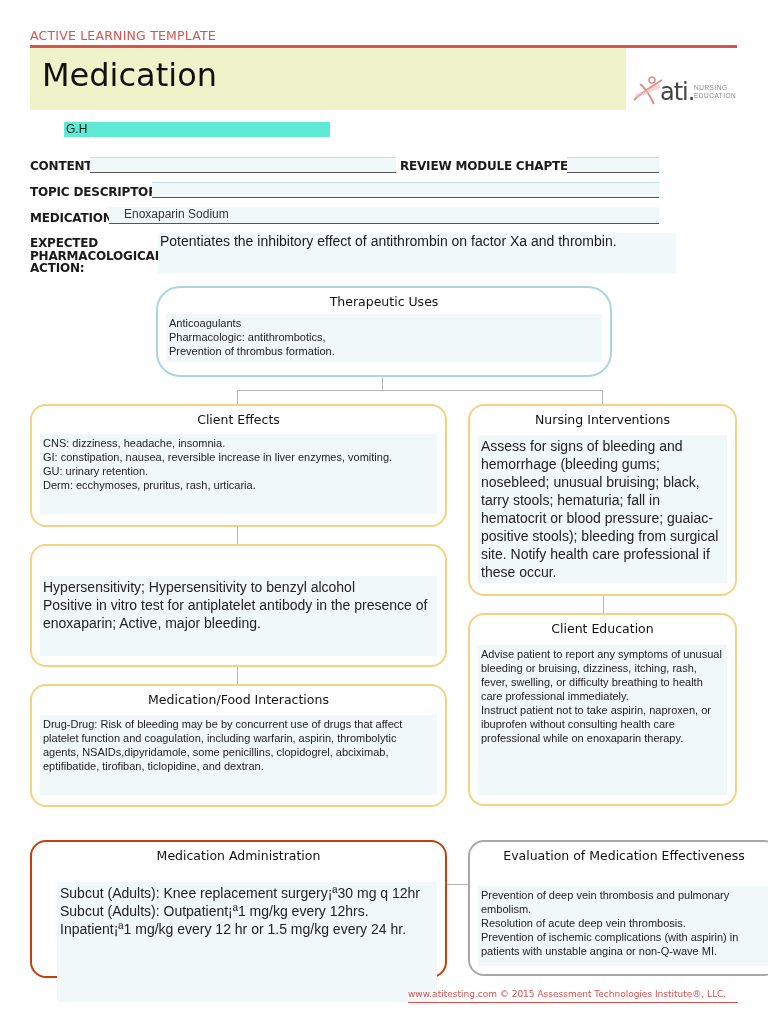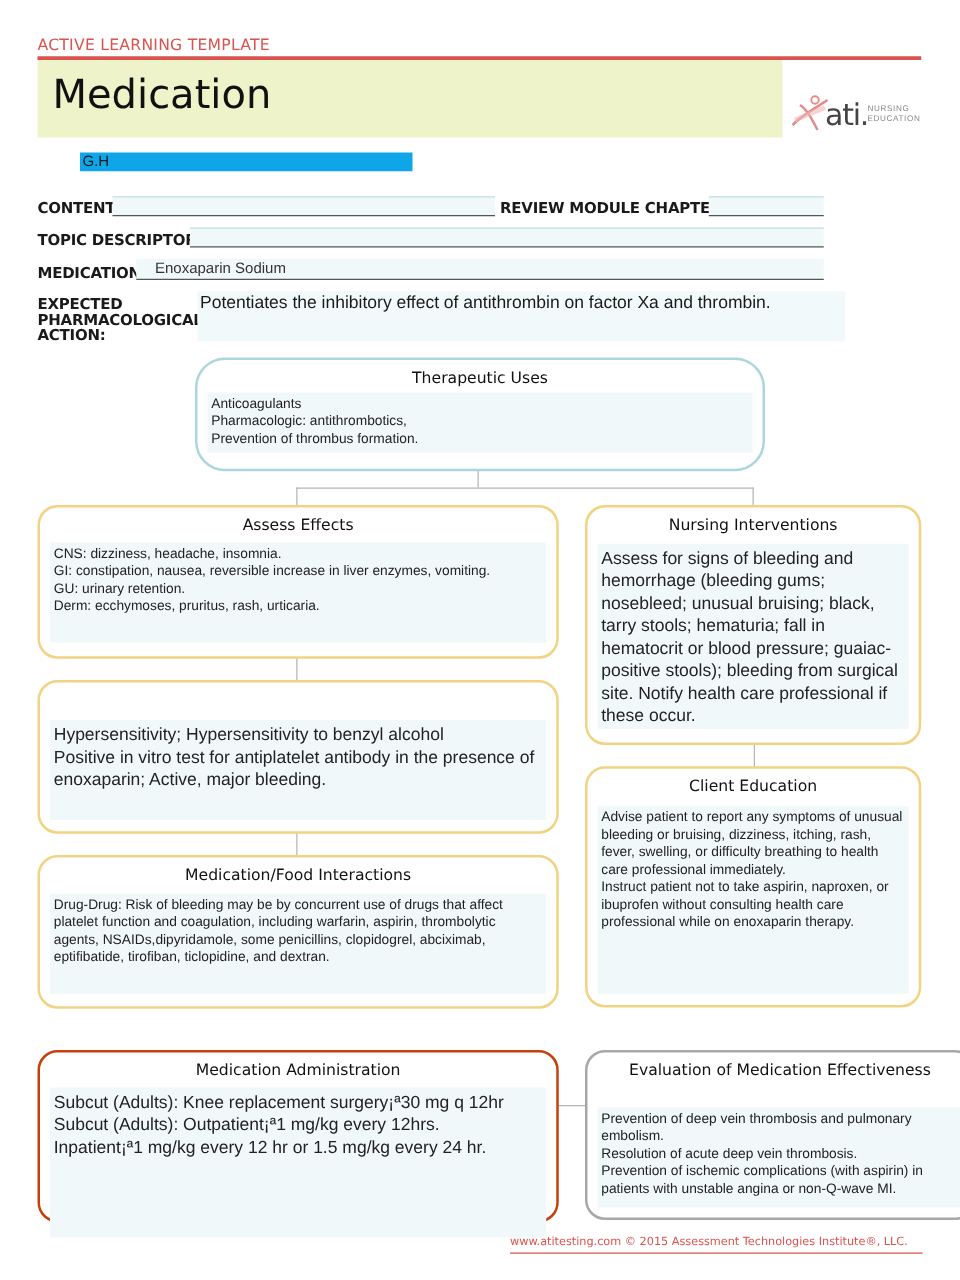--- a/index.html
+++ b/index.html
@@ -9,21 +9,21 @@
   .header-label { position: absolute; left: 30px; top: 28px; font-size: 12.5px; color: #d9534f; letter-spacing: 0.2px; font-family: "DejaVu Sans", sans-serif; }
   .header-rule { position: absolute; left: 30px; top: 45px; width: 707px; height: 3px; background: #d9534f; }
   .title-band { position: absolute; left: 30px; top: 48px; width: 596px; height: 62px; background: #eff3c9; }
   .title-text { position: absolute; left: 12px; top: 8px; font-size: 32px; font-family: "DejaVu Sans", sans-serif; font-weight: normal; color: #111; }
   .logo { position: absolute; left: 632px; top: 72px; width: 110px; height: 40px; }
   .logo-ati { position: absolute; left: 28px; top: 6px; font-size: 24px; color: #444; font-family: "DejaVu Sans", sans-serif; letter-spacing: -1px; }
   .logo-sub { position: absolute; left: 62px; top: 12px; font-size: 6.5px; line-height: 8px; color: #888; letter-spacing: 0.5px; }
 
   .field-label { position: absolute; font-size: 12px; font-weight: bold; font-family: "DejaVu Sans", sans-serif; color: #1a1a1a; letter-spacing: -0.2px; }
   .name-label { position: absolute; left: 30px; top: 128px; font-size: 9px; color: #d9534f; font-family: Liberation Mono, monospace; font-weight: bold; padding-left: 46px; }
-  .name-value { position: absolute; left: 64px; top: 122px; width: 266px; height: 15px; background: #0ea5e9; font-size: 12px; padding-left: 2px; line-height: 14px; }
+  .name-value { position: absolute; left: 64px; top: 122px; width: 266px; height: 15px; background: #5eead4; font-size: 12px; padding-left: 2px; line-height: 14px; }
   .field-input { position: absolute; background: #f1f8f9; border-bottom: 1px solid #555; border-top: 1px solid #bfe0e4; font-size: 12px; padding-left: 15px; line-height: 14px; color: #333; }
 
   .epa-text { position: absolute; left: 158px; top: 233px; width: 518px; height: 40px; background: #f2f9fa; font-size: 14px; line-height: 17px; padding-left: 2px; }
 
   .box { position: absolute; border-radius: 16px; background: #ffffff; }
   .box.blue { border: 2px solid #a9d7dc; }
   .box.yellow { border: 2px solid #f2d383; }
   .box.lime { border: 2px solid #c2410c; }
   .box.grey { border: 2px solid #a8a8a8; }
   .box-title { text-align: center; font-family: "DejaVu Sans", sans-serif; font-size: 12.5px; color: #111; margin-top: 6px; line-height: 16px; }
@@ -89,21 +89,21 @@
 <div class="line" style="left:446px;top:884px;width:24px;height:1px;"></div>
 
 <div class="box blue" style="left:156px;top:286px;width:456px;height:91px;border-radius:24px;">
   <div class="box-title">Therapeutic Uses</div>
   <div class="box-body sm" style="top:26px;height:48px;">Anticoagulants
 Pharmacologic: antithrombotics,
 Prevention of thrombus formation.</div>
 </div>
 
 <div class="box yellow" style="left:30px;top:404px;width:417px;height:123px;">
-  <div class="box-title">Assess Effects</div>
+  <div class="box-title">Client Effects</div>
   <div class="box-body sm" style="top:28px;height:80px;">CNS: dizziness, headache, insomnia.
 GI: constipation, nausea, reversible increase in liver enzymes, vomiting.
 GU: urinary retention.
 Derm: ecchymoses, pruritus, rash, urticaria.</div>
 </div>
 
 <div class="box yellow" style="left:468px;top:404px;width:269px;height:192px;">
   <div class="box-title">Nursing Interventions</div>
   <div class="box-body lg" style="top:29px;height:148px;">Assess for signs of bleeding and hemorrhage (bleeding gums; nosebleed; unusual bruising; black, tarry stools; hematuria; fall in hematocrit or blood pressure; guaiac-positive stools); bleeding from surgical site. Notify health care professional if these occur.</div>
 </div>
@@ -119,21 +119,21 @@
 Instruct patient not to take aspirin, naproxen, or ibuprofen without consulting health care professional while on enoxaparin therapy.</div>
 </div>
 
 <div class="box yellow" style="left:30px;top:684px;width:417px;height:123px;">
   <div class="box-title">Medication/Food Interactions</div>
   <div class="box-body sm" style="top:29px;height:80px;">Drug-Drug: Risk of bleeding may be  by concurrent use of drugs that affect platelet function and coagulation, including warfarin, aspirin, thrombolytic agents, NSAIDs,dipyridamole, some penicillins, clopidogrel, abciximab, eptifibatide, tirofiban, ticlopidine, and dextran.</div>
 </div>
 
 <div class="box lime" style="left:30px;top:840px;width:417px;height:138px;">
   <div class="box-title">Medication Administration</div>
-  <div class="box-body lg" style="top:28px;height:120px;">Subcut (Adults): Knee replacement surgery¡ª30 mg q 12hr
+  <div class="box-body lg" style="top:40px;height:120px;margin-left:17px;">Subcut (Adults): Knee replacement surgery¡ª30 mg q 12hr
 Subcut (Adults): Outpatient¡ª1 mg/kg every 12hrs.
 Inpatient¡ª1 mg/kg every 12 hr or 1.5 mg/kg every 24 hr.</div>
 </div>
 
 <div class="box grey" style="left:468px;top:840px;width:312px;height:136px;">
   <div class="box-title" style="padding:0 30px;">Evaluation of Medication Effectiveness</div>
   <div class="box-body sm" style="top:44px;height:80px;">Prevention of deep vein thrombosis and pulmonary embolism.
 Resolution of acute deep vein thrombosis.
 Prevention of ischemic complications (with aspirin) in patients with unstable angina or non-Q-wave MI.</div>
 </div>

